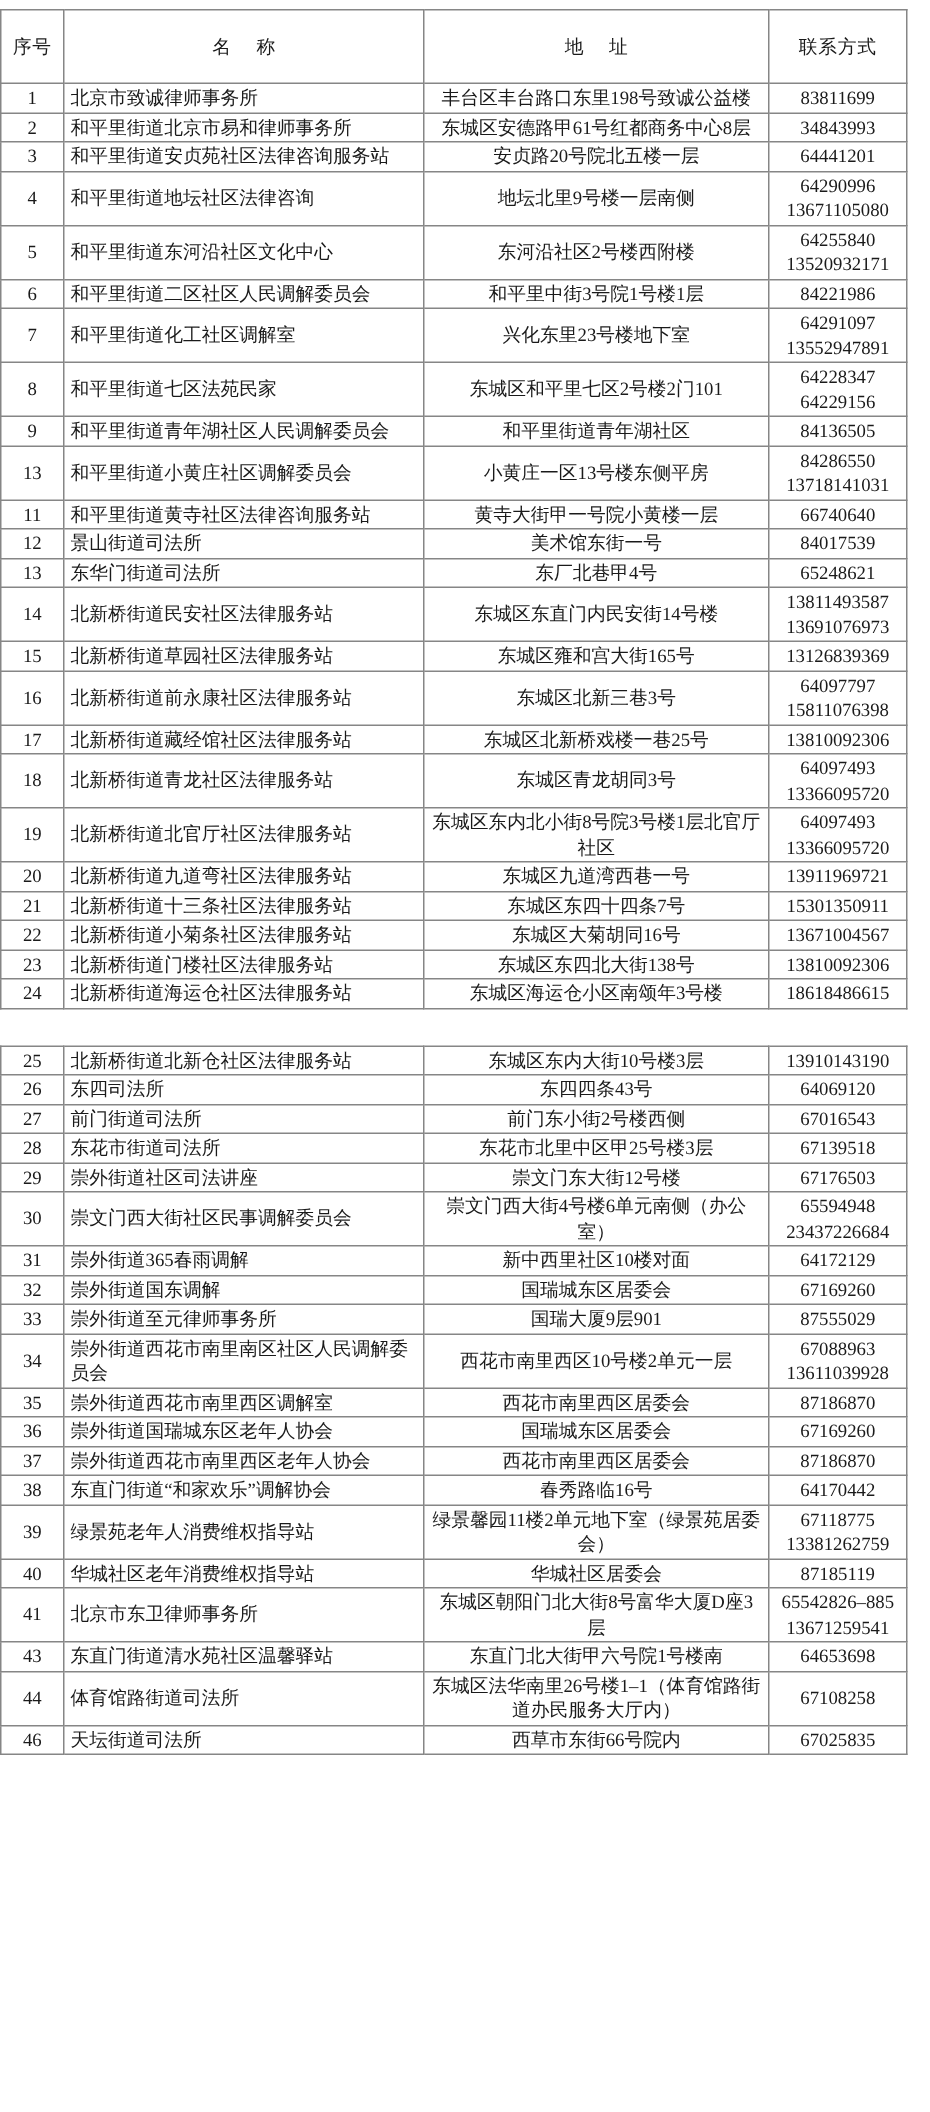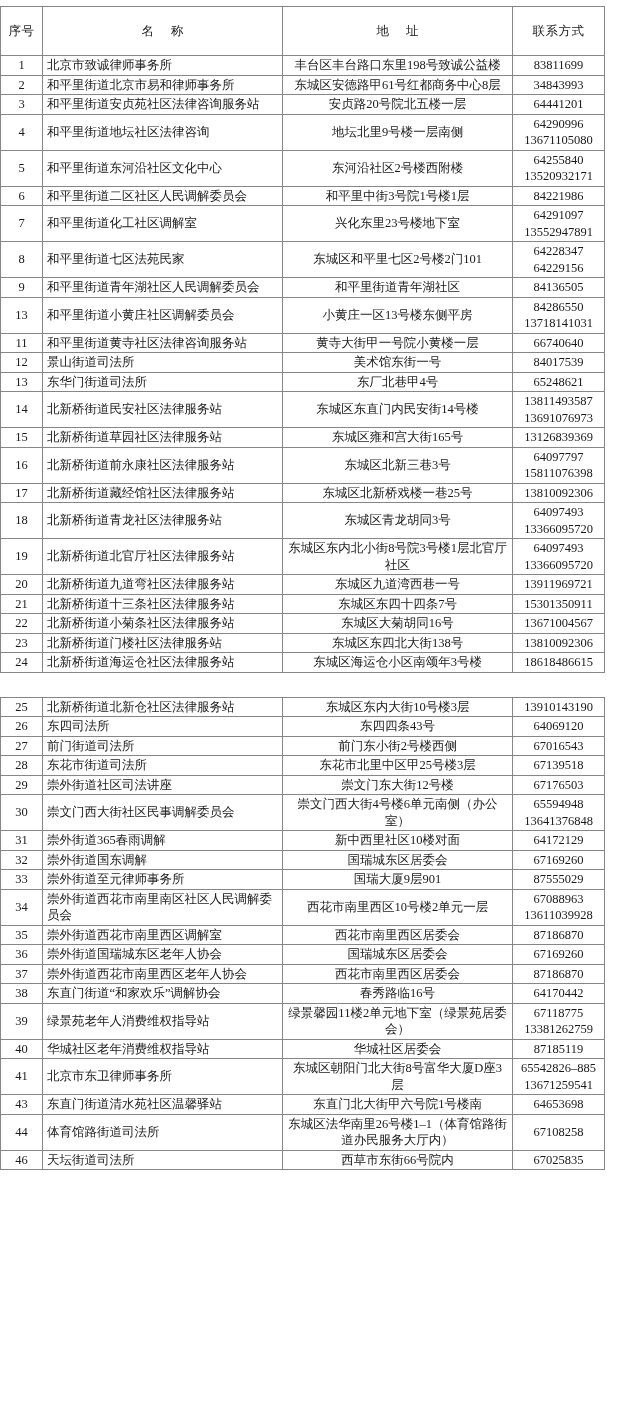--- a/index.html
+++ b/index.html
@@ -350,21 +350,21 @@
             <td class="tel">
               <span class="tel-line">67176503</span>
             </td>
           </tr>
           <tr>
             <td class="idx">30</td>
             <td class="name">崇文门西大街社区民事调解委员会</td>
             <td class="addr">崇文门西大街4号楼6单元南侧（办公室）</td>
             <td class="tel">
               <span class="tel-line">65594948</span>
-              <span class="tel-line">13641376848</span>
+              <span class="tel-line">23437226684</span>
             </td>
           </tr>
           <tr>
             <td class="idx">31</td>
             <td class="name">崇外街道365春雨调解</td>
             <td class="addr">新中西里社区10楼对面</td>
             <td class="tel">
               <span class="tel-line">64172129</span>
             </td>
           </tr>

